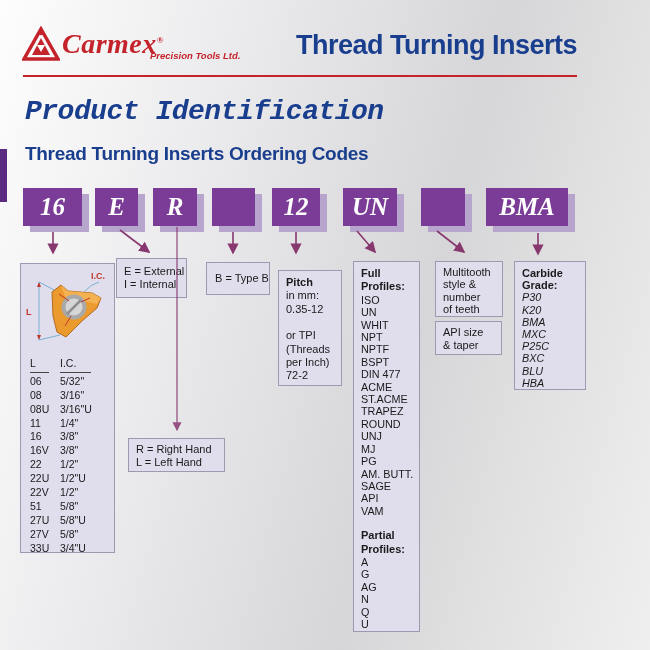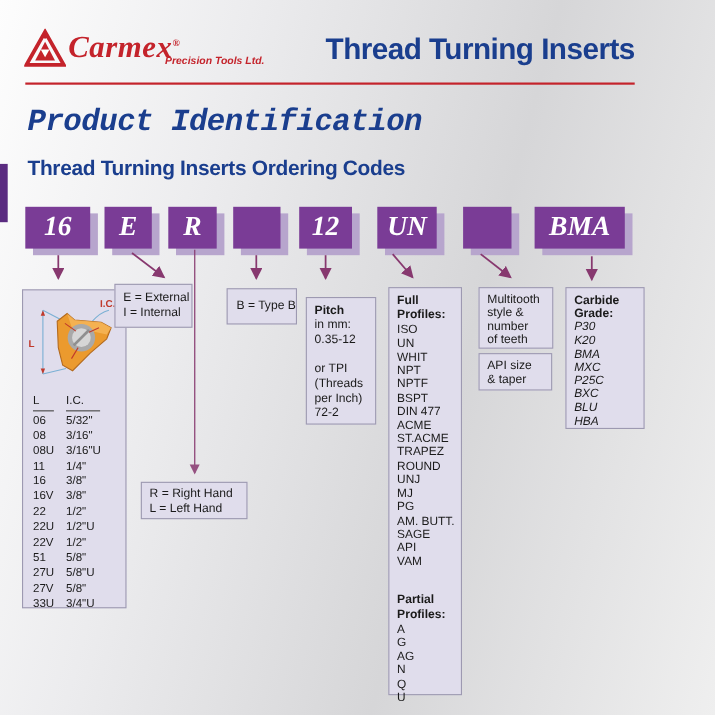--- a/index.html
+++ b/index.html
@@ -35,32 +35,32 @@
   .cb5{left:272px;width:48px;} .cb6{left:343px;width:54px;}
   .cb7{left:421px;width:44px;} .cb8{left:486px;width:82px;}
 
   
   .arrows{position:absolute;left:0;top:0;width:650px;height:650px;pointer-events:none;z-index:5;}
 
   
   .xbox{position:absolute;background:#e0ddec;border:1px solid #9d99b1;color:#1a1a1a;
     box-sizing:border-box;font-size:11px;line-height:13.4px;}
   .bx-size{left:20px;top:263px;width:95px;height:290px;}
-  .bx-ei{left:104px;top:258px;width:71px;height:40px;padding:6px 0 16px 7px;}
+  .bx-ei{left:116px;top:258px;width:71px;height:40px;padding:6px 0 16px 7px;}
   .bx-typeb{left:206px;top:262px;width:64px;height:33px;padding:9px 0 0 8px;}
   .bx-pitch{left:278px;top:259px;width:64px;height:116px;padding:5px 0 0 7px;margin-top:11px;}
   .bx-hand{left:128px;top:438px;width:97px;height:34px;padding:4px 0 0 7px;}
   .bx-prof{left:353px;top:261px;width:67px;height:371px;padding:5px 0 0 7px;}
   .bx-multi{left:435px;top:261px;width:68px;height:56px;padding:4px 0 0 7px;line-height:12.4px;}
   .bx-api{left:435px;top:321px;width:67px;height:34px;padding:4px 0 0 7px;}
   .bx-carb{left:514px;top:261px;width:72px;height:129px;padding:5px 0 0 7px;line-height:12.2px;}
   .b{font-weight:bold;}
   .pitem{line-height:12.4px;font-size:10.8px;}
   .pl{min-height:13px;}
-  .mt6{margin-top:22px;}
+  .mt6{margin-top:12px;}
   .gitem{line-height:12.2px;font-size:10.8px;font-style:italic;}
 
   
   .tbl{margin:4px 0 0 9px;font-size:10.5px;}
   .tbl-head{display:flex;margin-bottom:2px;}
   .tbl-head span{border-bottom:1px solid #444;padding-bottom:1px;}
   .tbl-head span:first-child{width:19px;margin-right:11px;}
   .tbl-head span:last-child{width:31px;}
   .tbl-row{display:flex;line-height:13.9px;}
   .tbl-row span:first-child{width:30px;}

